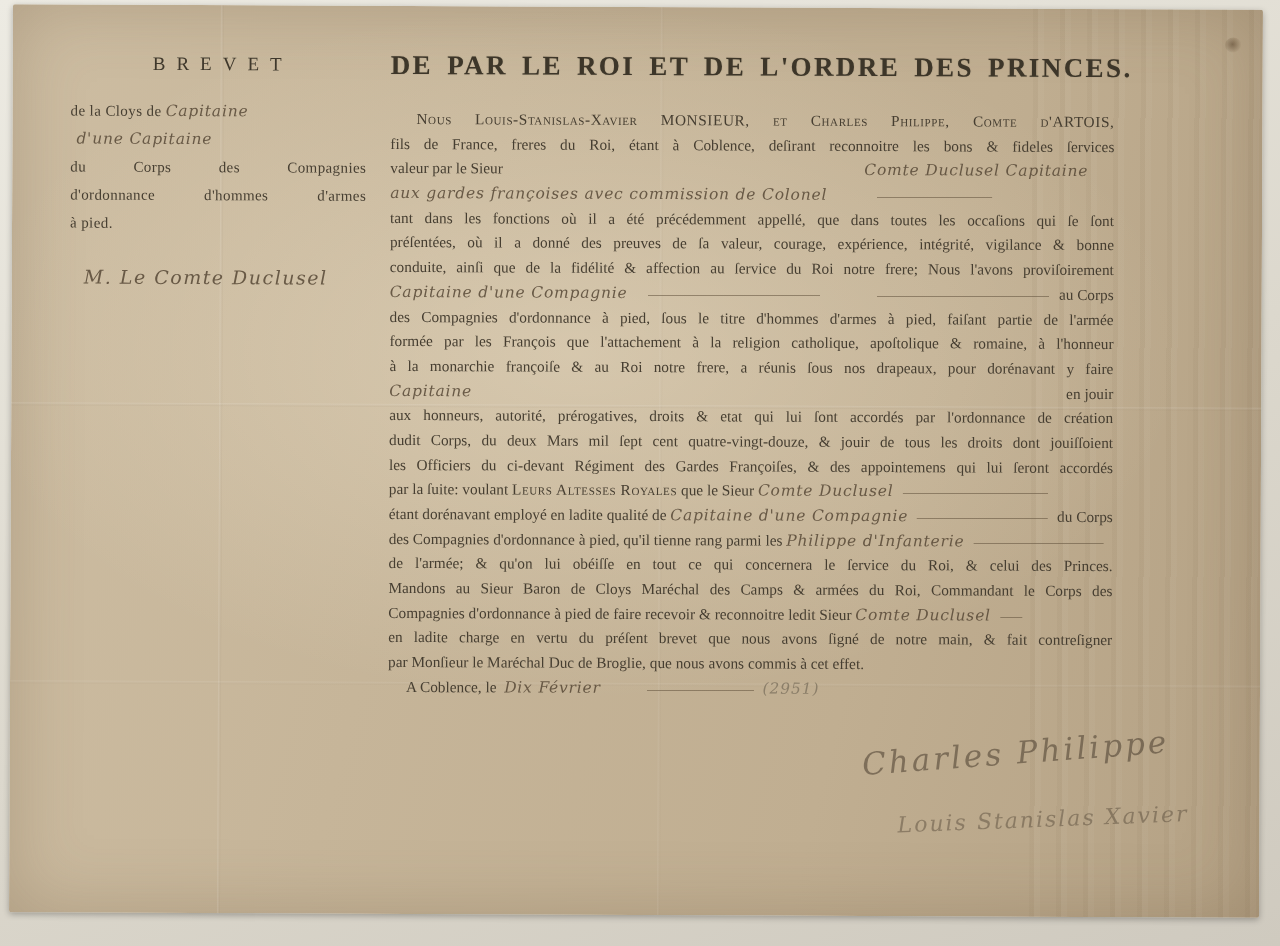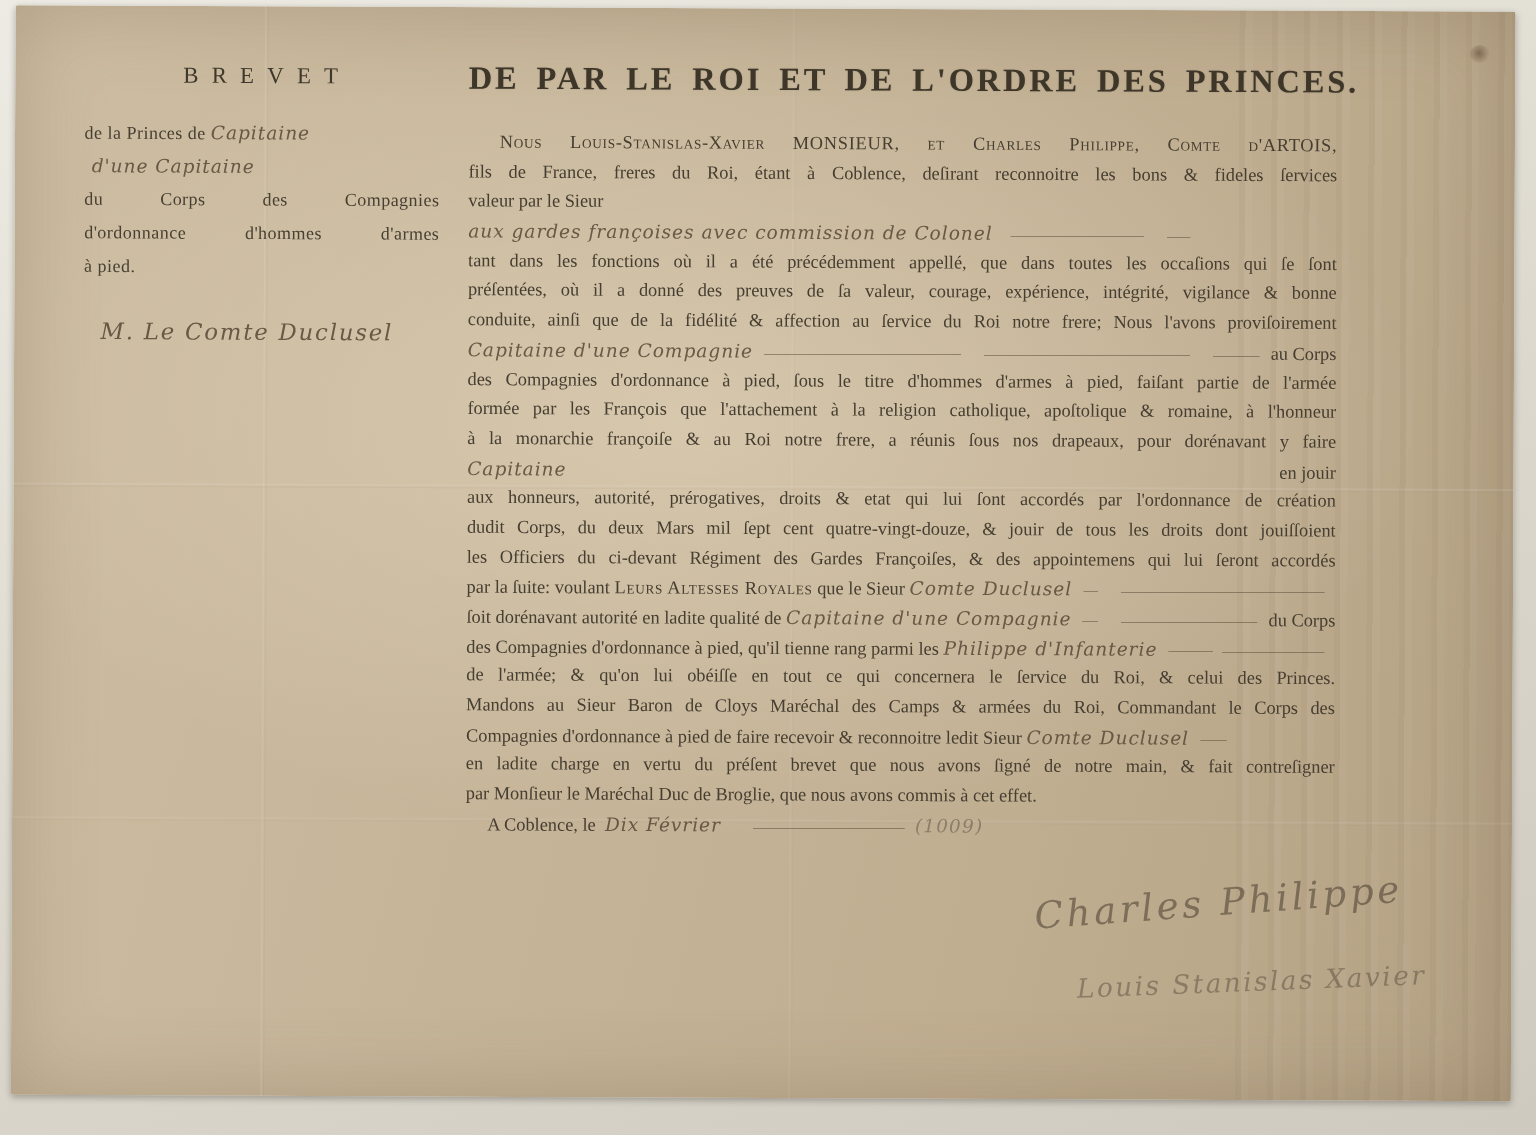--- a/index.html
+++ b/index.html
@@ -72,54 +72,54 @@
   <div class="streaks"></div>
   <div class="crease v" style="left:208px"></div>
   <div class="crease v" style="left:648px;opacity:.3"></div>
   <div class="crease h" style="top:398px"></div>
   <div class="crease h" style="top:676px;opacity:.3"></div>
   <div class="stain" style="left:1212px;top:28px"></div>
 
   <div class="leftcol">
     <div class="brevet">BREVET</div>
     <div>
-        <div class="line bline"><span class="print">de la Princes de </span><span class="hand">Capitaine</span></div>
+        <div class="line bline"><span class="print">de la Cloys de </span><span class="hand">Capitaine</span></div>
         <div class="line bline"><span class="gap fixed" style="width: 6px;"></span><span class="hand">d'une Capitaine</span></div>
         <div class="line jline">du Corps des Compagnies</div>
         <div class="line jline">d'ordonnance d'hommes d'armes</div>
         <div class="line lline">à pied.</div>
         <div class="line bline"><span class="gap fixed" style="width: 14px;"></span><span class="hand">M. Le Comte Duclusel</span></div>
       </div>
   </div>
 
   <div class="maincol">
     <div class="doc-title">DE PAR LE ROI ET DE L'ORDRE DES PRINCES.</div>
     <div class="body-lines">
         <div class="line jline sc indent">Nous Louis-Stanislas-Xavier MONSIEUR, et Charles Philippe, Comte d'ARTOIS,</div>
         <div class="line jline">fils de France, freres du Roi, étant à Coblence, deſirant reconnoitre les bons &amp; fideles ſervices</div>
-        <div class="line bline"><span class="print">valeur par le Sieur</span><span class="gap"></span><span class="gap fixed" style="width: 26px;"></span></div>
+        <div class="line bline"><span class="print">valeur par le Sieur</span><span class="gap"></span><span class="hand">Comte Duclusel Capitaine</span><span class="gap fixed" style="width: 26px;"></span></div>
         <div class="line bline"><span class="hand">aux gardes françoises avec commission de Colonel </span><span class="dash fixed" style="width: 150px;"></span><span class="gap"></span></div>
         <div class="line jline">tant dans les fonctions où il a été précédemment appellé, que dans toutes les occaſions qui ſe ſont</div>
         <div class="line jline">préſentées, où il a donné des preuves de ſa valeur, courage, expérience, intégrité, vigilance &amp; bonne</div>
         <div class="line jline">conduite, ainſi que de la fidélité &amp; affection au ſervice du Roi notre frere; Nous l'avons proviſoirement</div>
         <div class="line bline"><span class="hand">Capitaine d'une Compagnie</span><span class="dash"></span><span class="print">au Corps</span></div>
         <div class="line jline">des Compagnies d'ordonnance à pied, ſous le titre d'hommes d'armes à pied, faiſant partie de l'armée</div>
         <div class="line jline">formée par les François que l'attachement à la religion catholique, apoſtolique &amp; romaine, à l'honneur</div>
         <div class="line jline">à la monarchie françoiſe &amp; au Roi notre frere, a réunis ſous nos drapeaux, pour dorénavant y faire</div>
         <div class="line bline"><span class="hand">Capitaine</span><span class="gap"></span><span class="print">en jouir</span></div>
         <div class="line jline">aux honneurs, autorité, prérogatives, droits &amp; etat qui lui ſont accordés par l'ordonnance de création</div>
         <div class="line jline">dudit Corps, du deux Mars mil ſept cent quatre-vingt-douze, &amp; jouir de tous les droits dont jouiſſoient</div>
         <div class="line jline">les Officiers du ci-devant Régiment des Gardes Françoiſes, &amp; des appointemens qui lui ſeront accordés</div>
         <div class="line bline"><span class="print">par la ſuite: voulant </span><span class="print sc">Leurs Altesses Royales</span><span class="print"> que le Sieur </span><span class="hand">Comte Duclusel</span><span class="dash"></span></div>
-        <div class="line bline"><span class="print">ſoit dorénavant autorité en ladite qualité de </span><span class="hand">Capitaine d'une Compagnie</span><span class="dash"></span><span class="print">du Corps</span></div>
+        <div class="line bline"><span class="print">étant dorénavant employé en ladite qualité de </span><span class="hand">Capitaine d'une Compagnie</span><span class="dash"></span><span class="print">du Corps</span></div>
         <div class="line bline"><span class="print">des Compagnies d'ordonnance à pied, qu'il tienne rang parmi les </span><span class="hand">Philippe d'Infanterie</span><span class="dash"></span></div>
         <div class="line jline">de l'armée; &amp; qu'on lui obéiſſe en tout ce qui concernera le ſervice du Roi, &amp; celui des Princes.</div>
         <div class="line jline">Mandons au Sieur Baron de Cloys Maréchal des Camps &amp; armées du Roi, Commandant le Corps des</div>
         <div class="line bline"><span class="print">Compagnies d'ordonnance à pied de faire recevoir &amp; reconnoitre ledit Sieur </span><span class="hand">Comte Duclusel</span><span class="dash fixed" style="width: 22px;"></span></div>
         <div class="line jline">en ladite charge en vertu du préſent brevet que nous avons ſigné de notre main, &amp; fait contreſigner</div>
         <div class="line lline">par Monſieur le Maréchal Duc de Broglie, que nous avons commis à cet effet.</div>
-        <div class="line bline"><span class="gap fixed" style="width: 18px;"></span><span class="print">A Coblence, le  </span><span class="hand">Dix Février </span><span class="dash fixed" style="width: 138px;"></span><span class="pencil">(1009)</span><span class="gap"></span></div>
+        <div class="line bline"><span class="gap fixed" style="width: 18px;"></span><span class="print">A Coblence, le  </span><span class="hand">Dix Février </span><span class="dash fixed" style="width: 138px;"></span><span class="pencil">(2951)</span><span class="gap"></span></div>
       </div>
   </div>
 
   <div class="sig sig1">Charles Philippe</div>
   <div class="sig sig2">Louis Stanislas Xavier</div>
 </div>
 
 </body></html>

